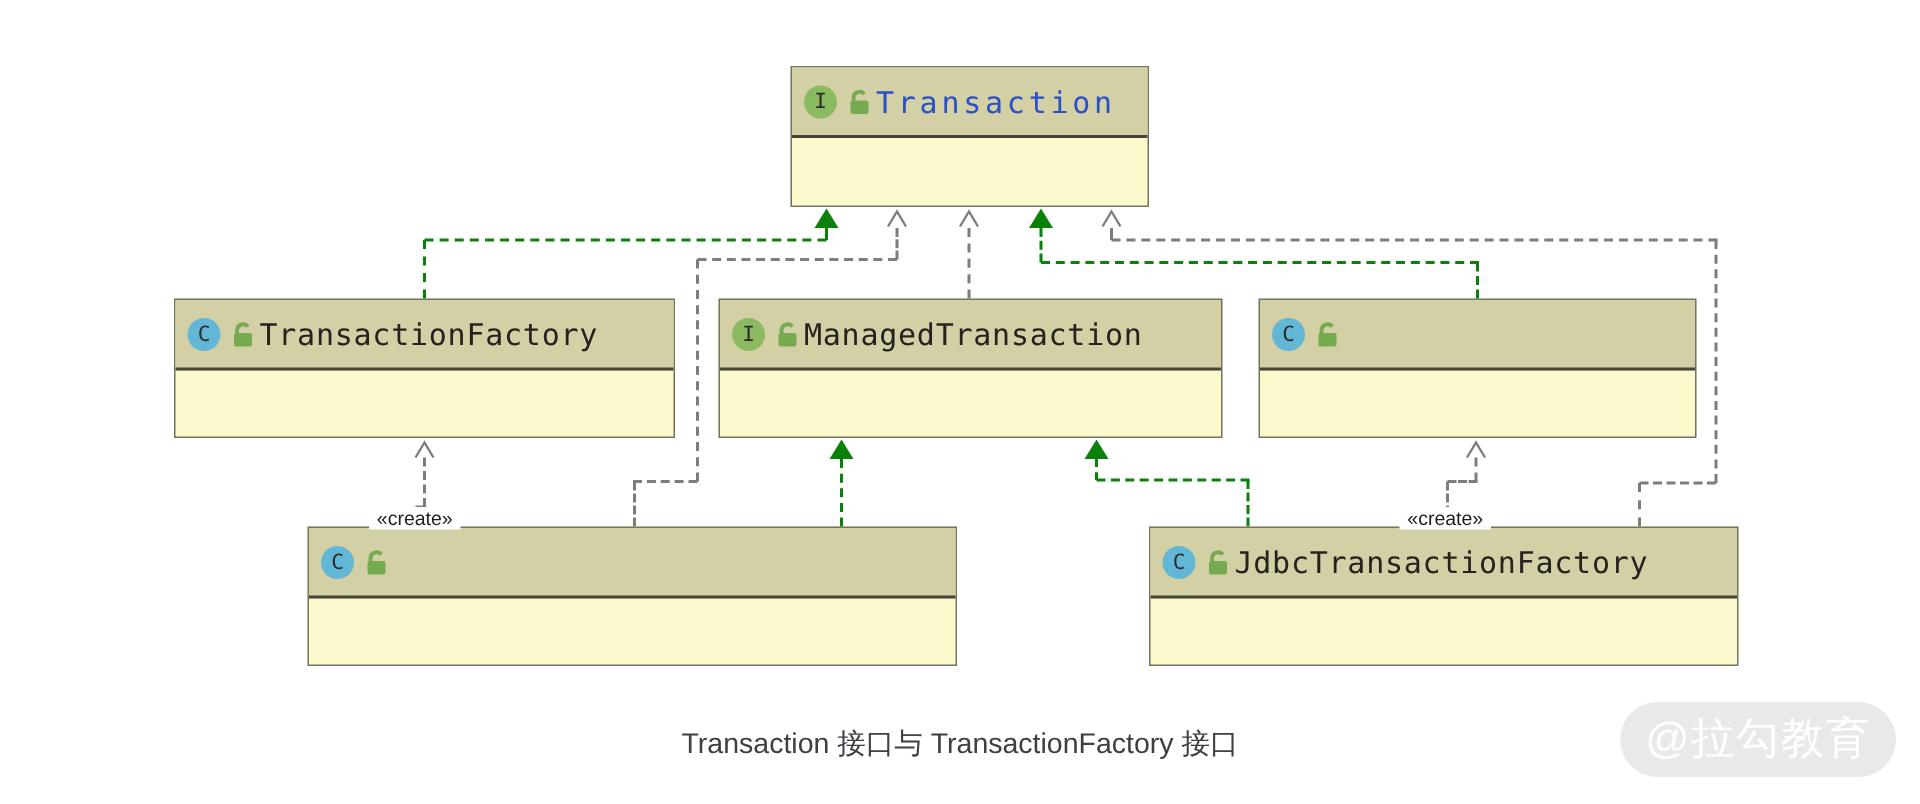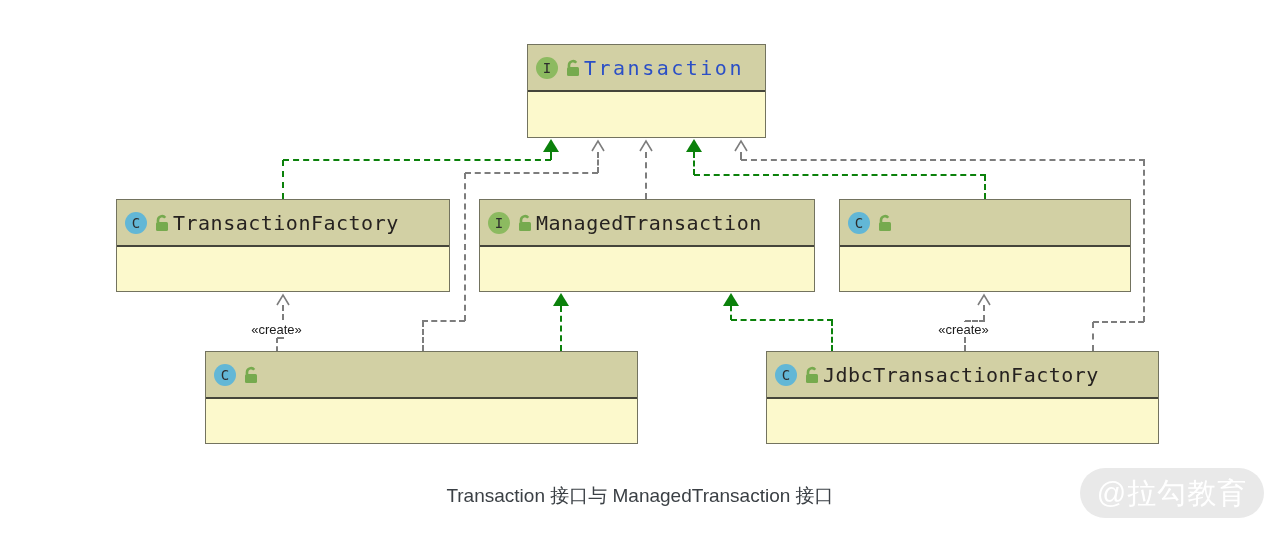--- a/index.html
+++ b/index.html
@@ -65,21 +65,21 @@
   .seg.gray.h  { border-top:2px dashed var(--dependency_gray); }
   .tri-up {
     position:absolute; width:0; height:0;
     border-left:8px solid transparent; border-right:8px solid transparent;
     border-bottom:13px solid var(--implements_green);
   }
   .chev { position:absolute; width:16px; height:13px; }
   .edge-label {
     position:absolute; background:#ffffff; z-index:5;
     font-size:13px; color:#1c1c1c; text-align:center;
-    font-family:"Liberation Sans", sans-serif; padding:0 2px; line-height:15px;
+    font-family:"Liberation Sans", sans-serif; padding:0 2px; line-height:15px;margin-top:16px;
   }
   
   .caption {
     position:absolute; left:0; top:483px; width:1280px;
     text-align:center; font-size:19px; color:var(--caption_text);
   }
   .watermark {
     position:absolute; left:1080px; top:468px; width:184px; height:50px;
     background:var(--watermark_bg); border-radius:25px;
     color:var(--watermark_text); font-size:29px; line-height:50px;
@@ -229,16 +229,16 @@
     <div class="seg v green" style="left:560px; top:306px; height:45px;"></div>
   </div>
 
   <div>
     <div class="tri-up" style="left:723px; top:293px;"></div>
     <div class="seg v green" style="left:730px; top:306px; height:14px;"></div>
     <div class="seg h green" style="left:731px; top:319px; width:102px;"></div>
     <div class="seg v green" style="left:831px; top:320px; height:31px;"></div>
   </div>
 
-  <div class="caption">Transaction 接口与 ManagedTransaction 接口</div>
+  <div class="caption">Transaction 接口与 TransactionFactory 接口</div>
   <div class="watermark">@拉勾教育</div>
 
 </div>
 
 </body></html>

